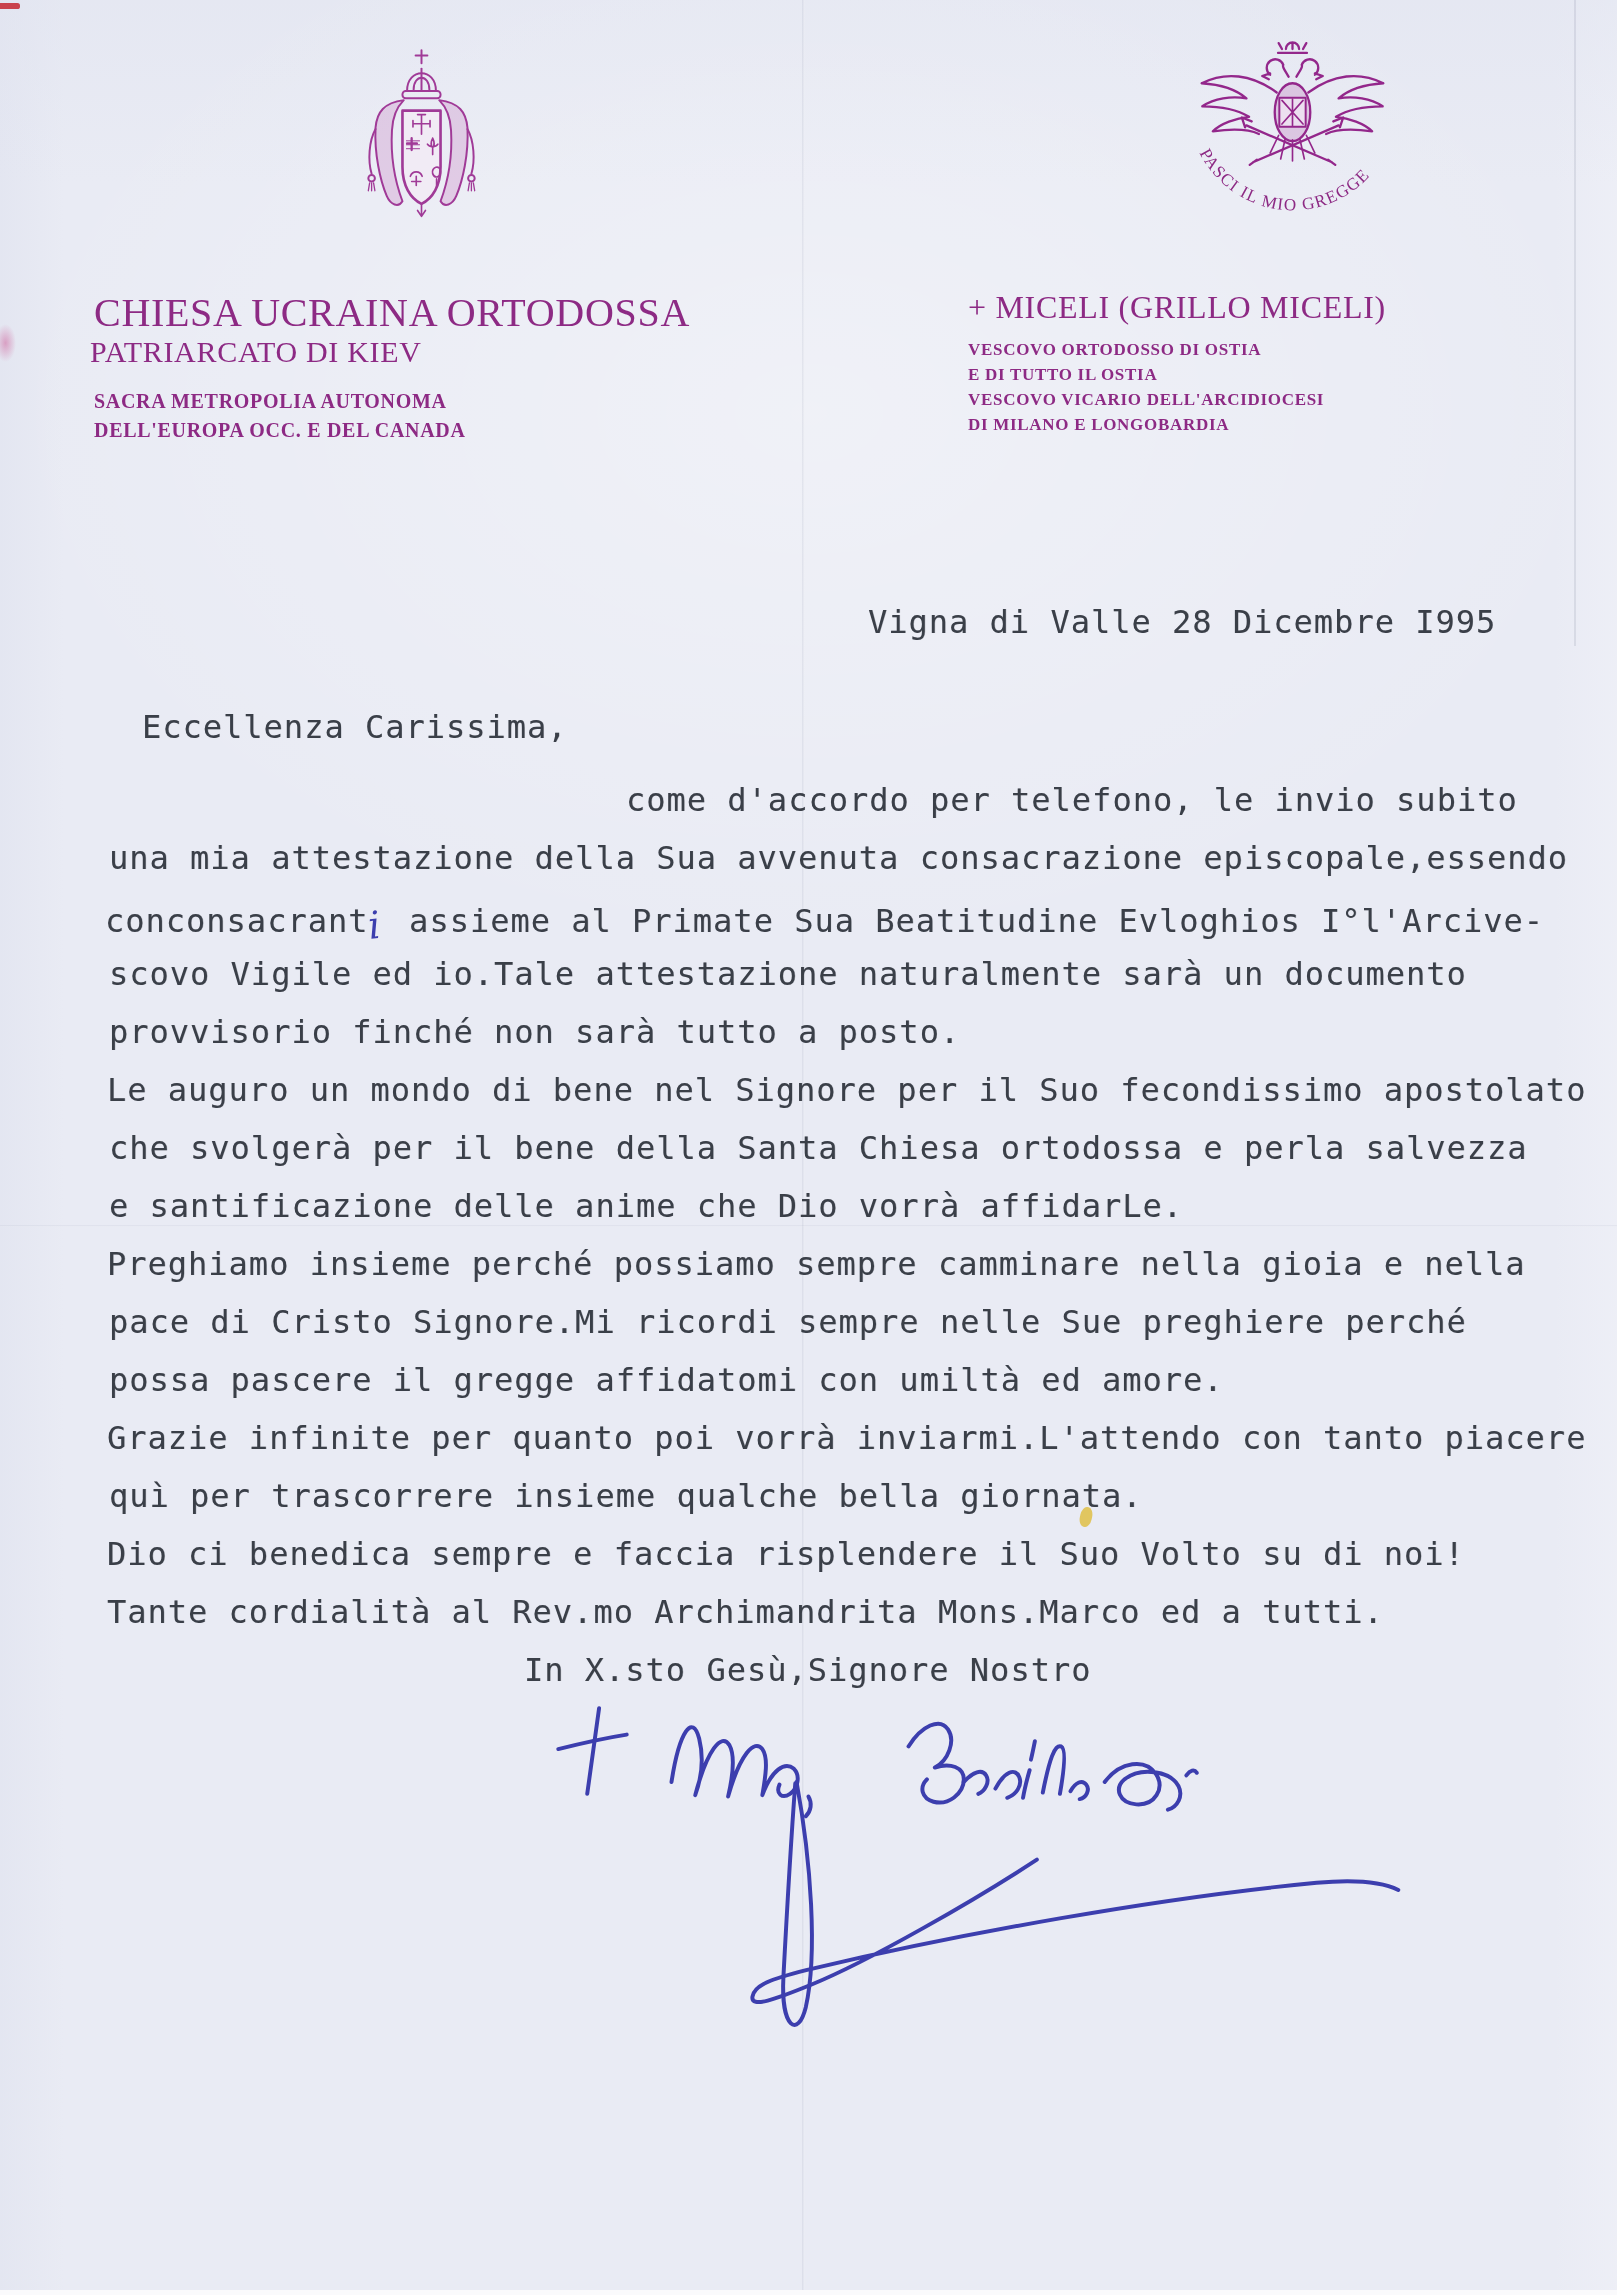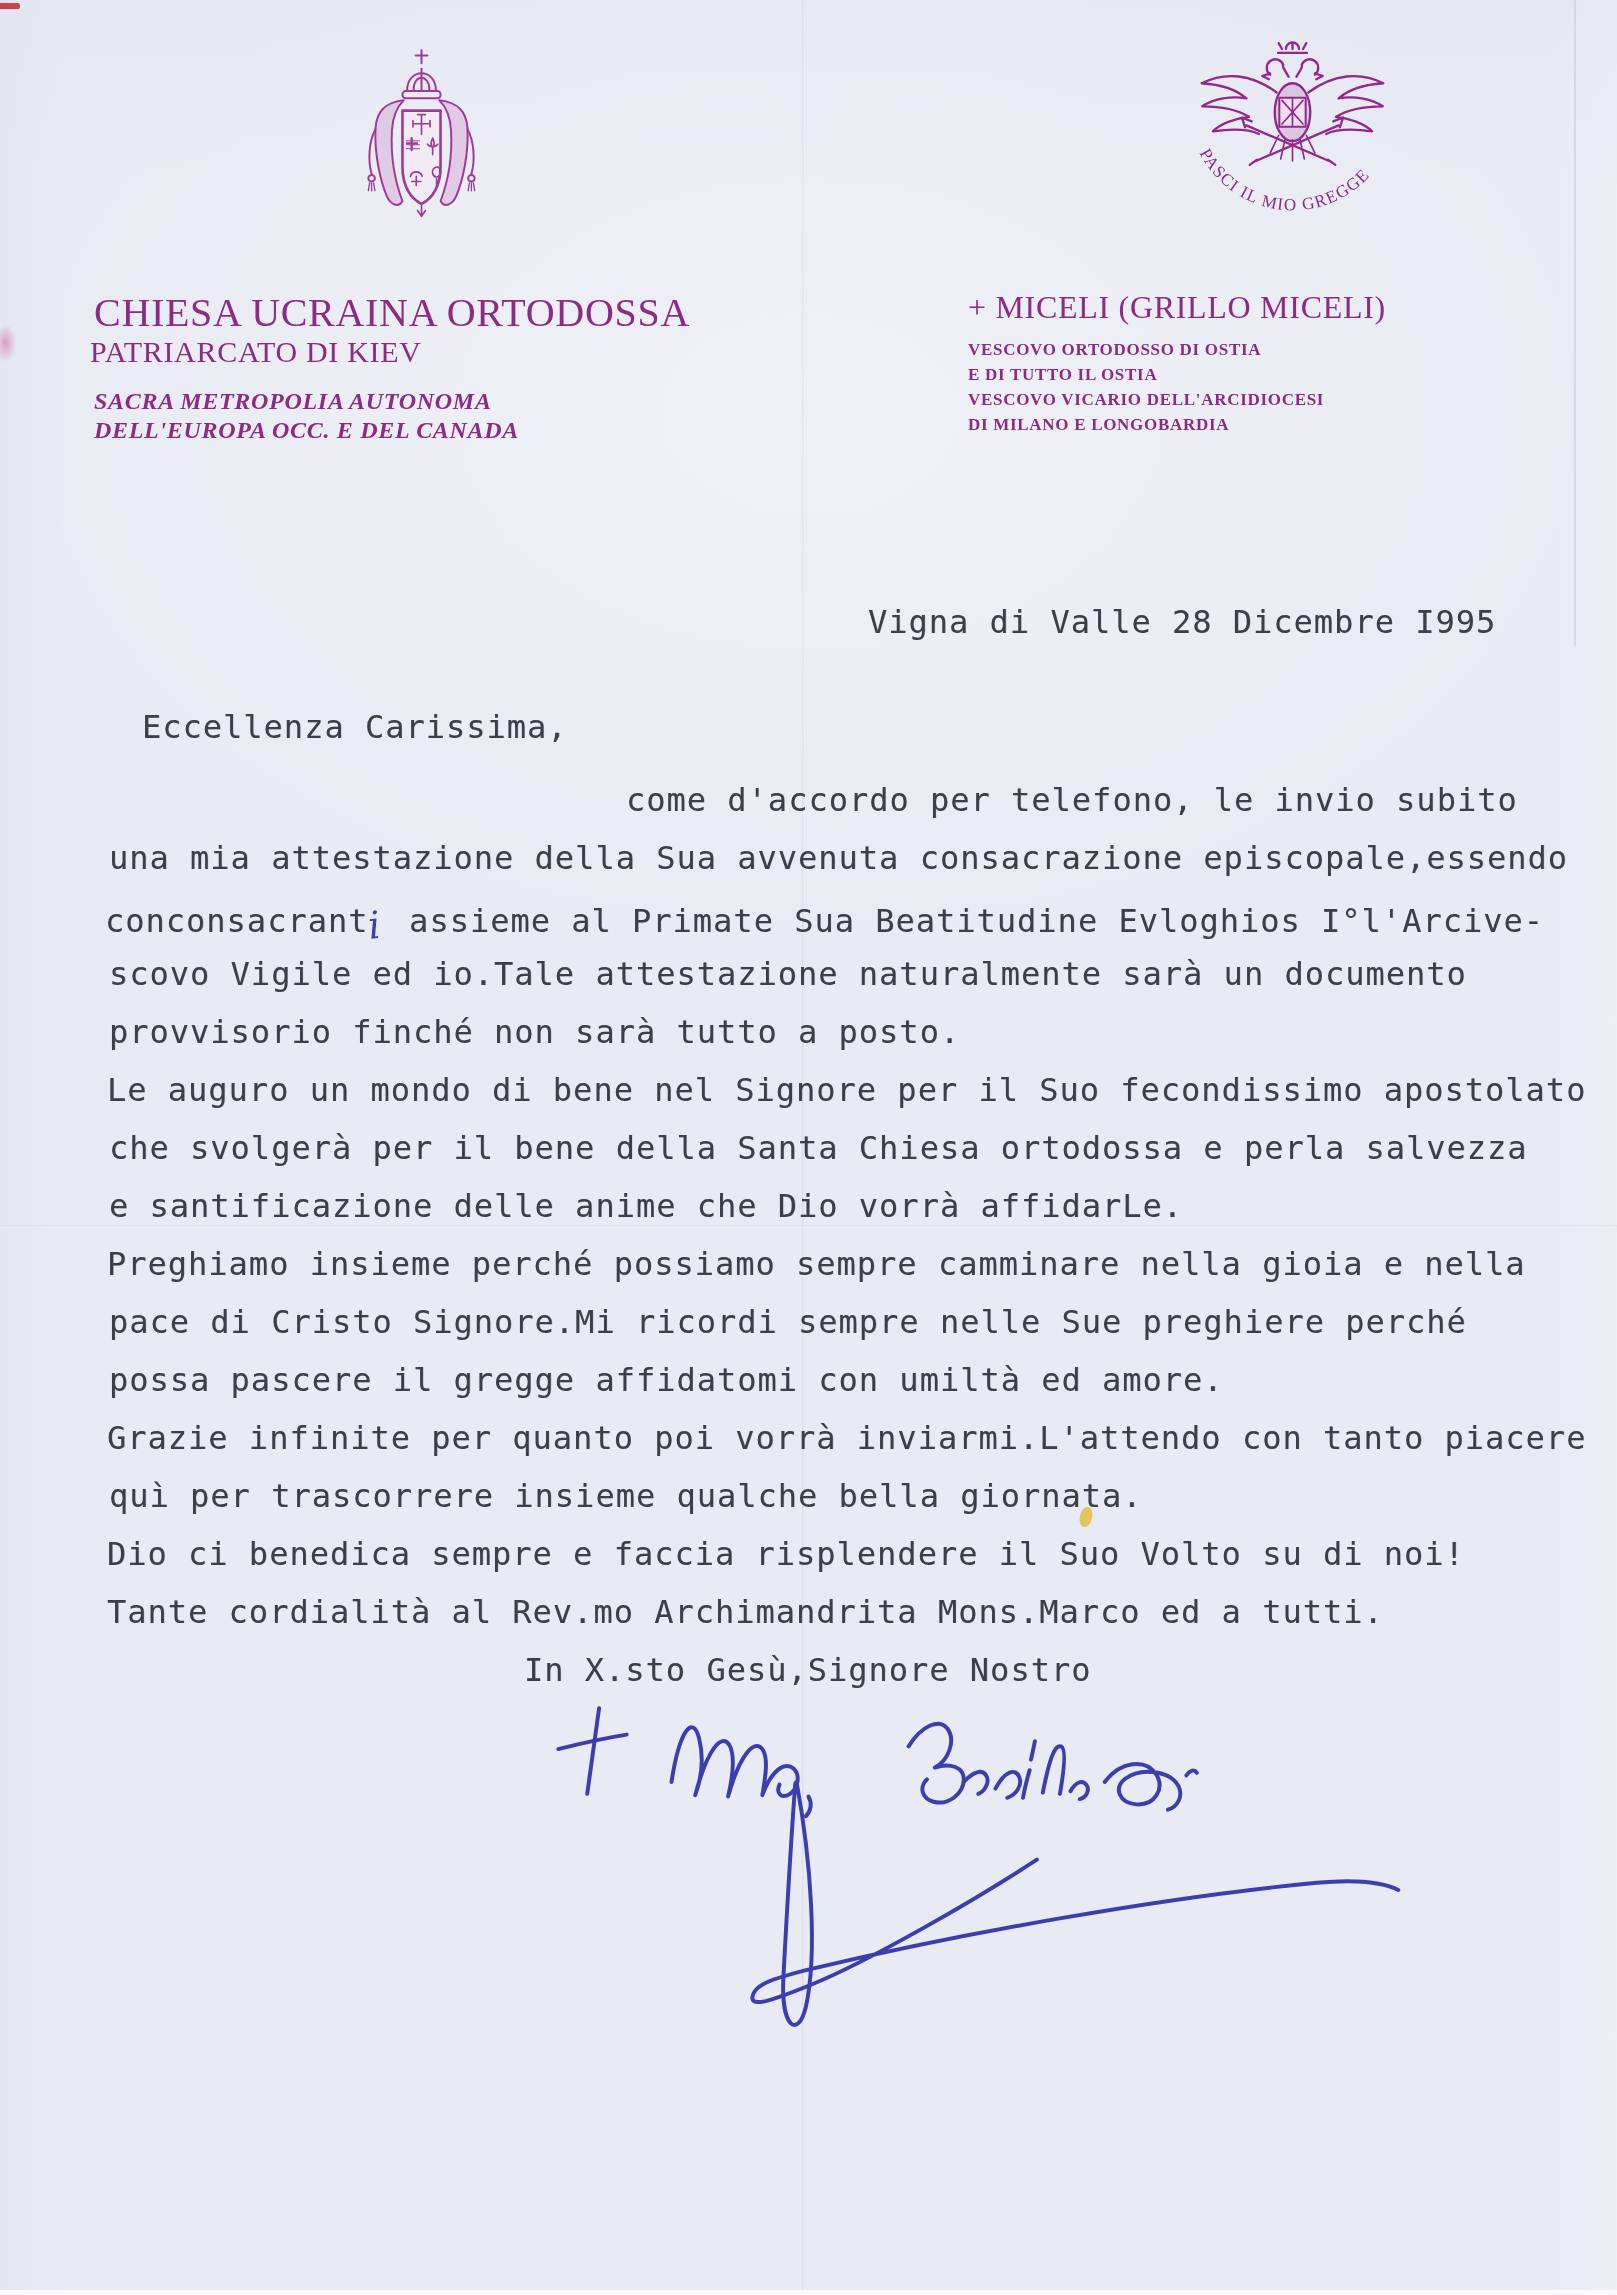--- a/index.html
+++ b/index.html
@@ -31,21 +31,21 @@
     display:inline-block;
     width:20.4px;
     font-size:38px;
     transform:translateY(6px) rotate(-6deg);
     text-shadow:none;
   }
   
   .lh{position:absolute;text-align:left;color:#8d2a84;}
   .lh-org{font-size:40px;letter-spacing:0.7px;}
   .lh-sub1{font-size:30px;letter-spacing:0.7px;}
-  .lh-small{font-size:24px;font-weight:bold;letter-spacing:0.7px;line-height:30px;font-style:italic;}
+  .lh-small{font-size:20px;font-weight:bold;letter-spacing:0.7px;line-height:30px;}
   .lh-name{font-size:32px;letter-spacing:0.7px;}
   .lh-rsmall{font-size:17px;font-weight:bold;letter-spacing:0.7px;line-height:25px;}
   
   .footer{
     position:absolute;left:0;top:2166px;width:1618px;
     text-align:center;color:#8d2a7e;font-size:28px;line-height:43px;letter-spacing:0.7px;
   }
   
   .crease-v{position:absolute;left:802px;top:0;width:2.6px;height:2295px;
     background:linear-gradient(to right, rgba(110,120,150,.13), rgba(255,255,255,.22));}

